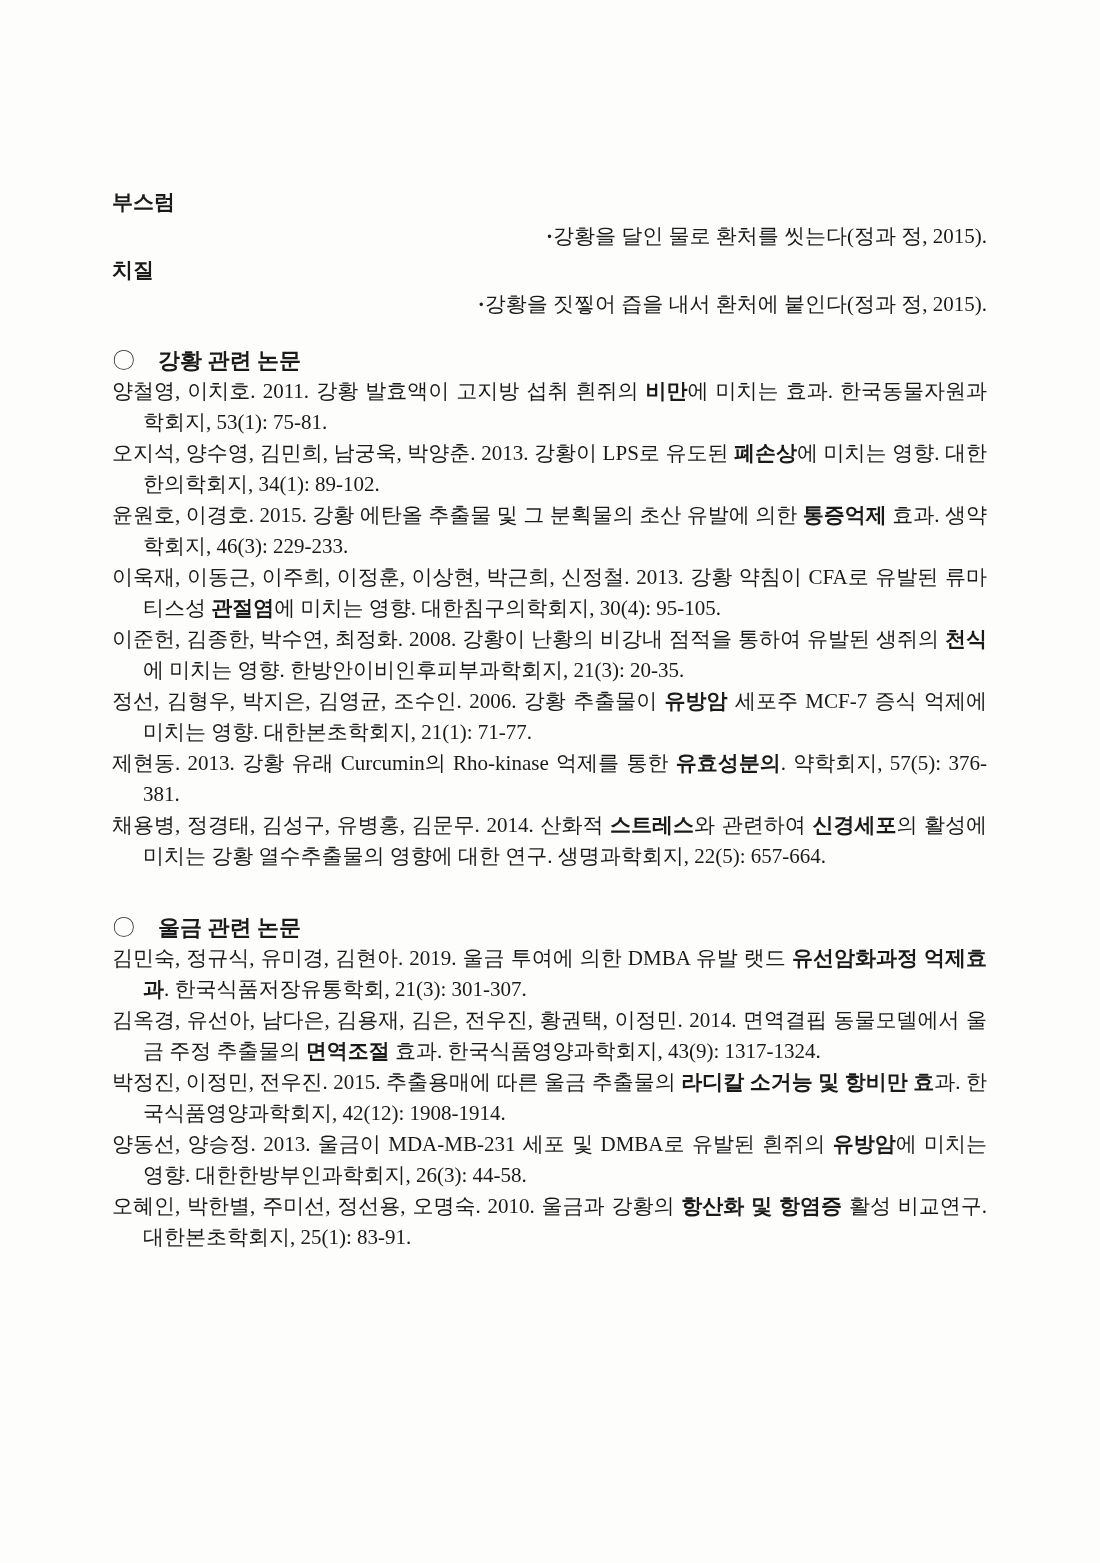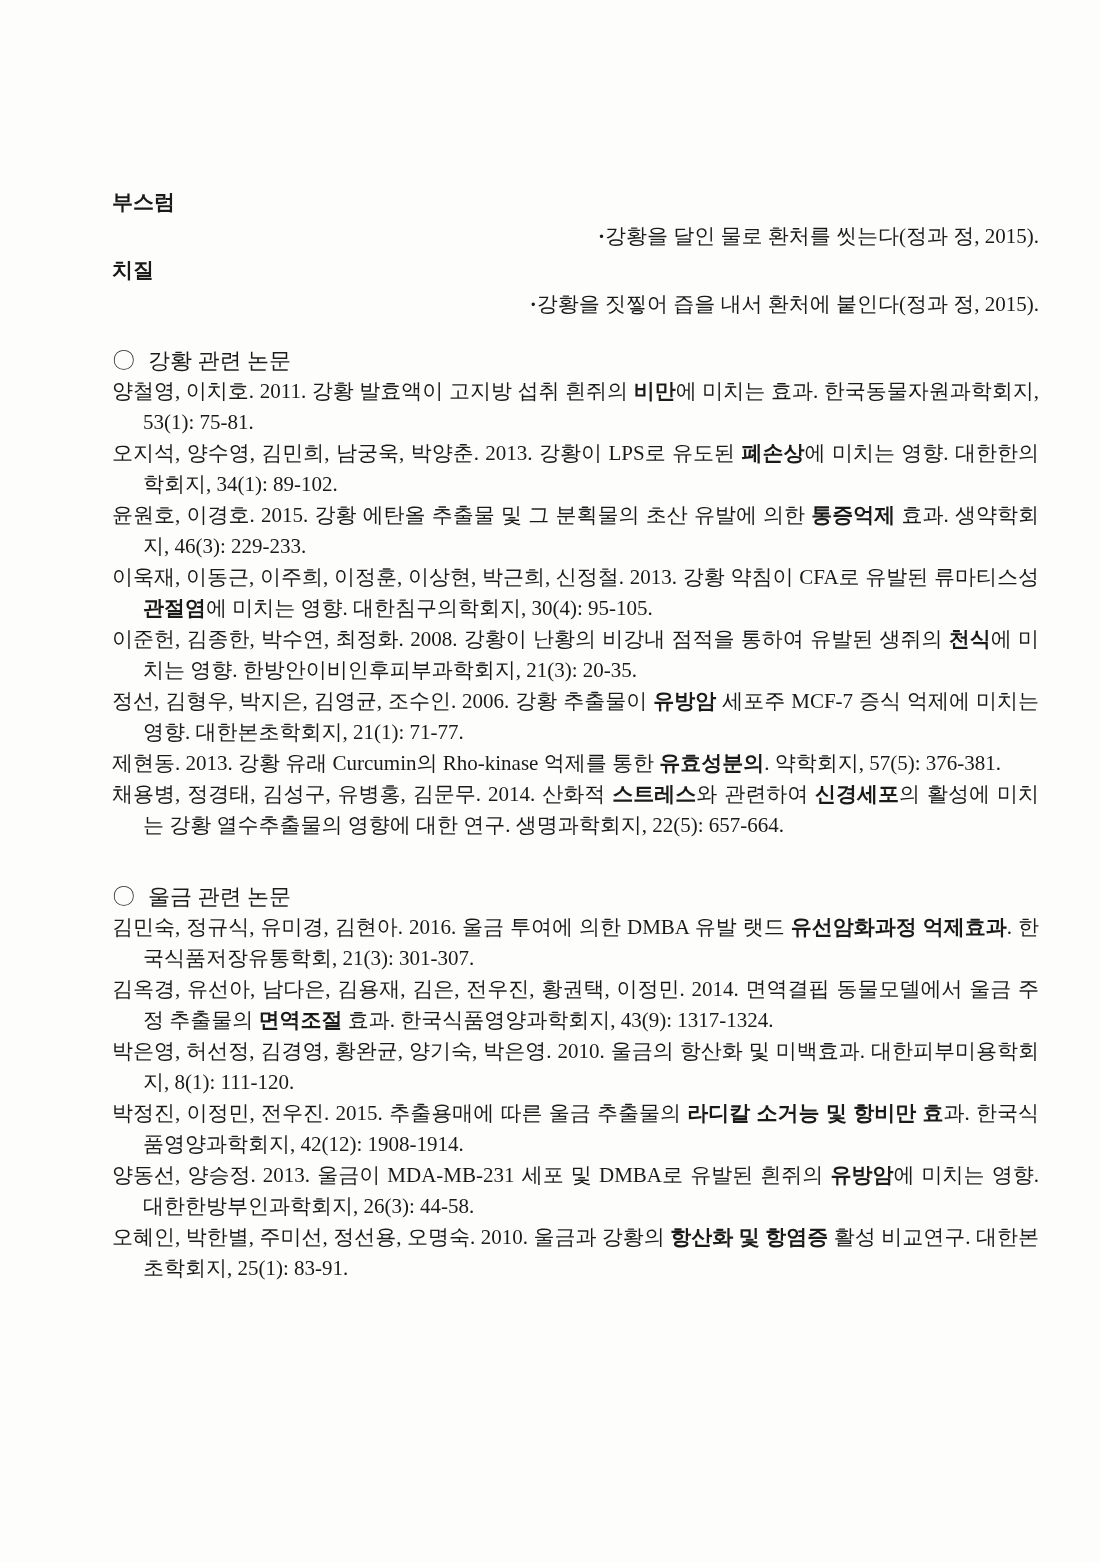--- a/index.html
+++ b/index.html
@@ -6,21 +6,21 @@
     margin: 0;
     padding: 0;
     background: #ffffff;
   }
   .page {
     position: relative;
     width: 1100px;
     height: 1563px;
     box-sizing: border-box;
     background: #fdfdfb;
-    padding: 185px 61px 0 112px;
+    padding: 185px 113px 0 112px;
     font-family: "Liberation Serif", "DejaVu Serif", serif;
     font-size: 21px;
     line-height: 31px;
     color: #1a1a1a;
     overflow: hidden;
   }
   p { margin: 0; }
 
   
   .remedies { line-height: 34px; }
@@ -39,21 +39,21 @@
     font-size: 22px;
     line-height: 31px;
     font-weight: normal;
   }
   .section + .section .sec-head { margin-top: 40px; }
   .sec-marker {
     display: inline-block;
     margin-right: 13px;
     font-size: 23px;
   }
-  .sec-title { font-weight: normal; }
+  .sec-title { font-weight: bold; margin-left: 10px; }
 
   
   .ref {
     padding-left: 31px;
     text-indent: -31px;
     text-align: justify;
   }
   .ref span.b { font-weight: bold; }
 </style>
 </head>
@@ -78,22 +78,21 @@
         <p class="ref"><span class="n">이준헌, 김종한, 박수연, 최정화. 2008. 강황이 난황의 비강내 점적을 통하여 유발된 생쥐의 </span><span class="b">천식</span><span class="n">에 미치는 영향. 한방안이비인후피부과학회지, 21(3): 20-35.</span></p>
         <p class="ref"><span class="n">정선, 김형우, 박지은, 김영균, 조수인. 2006. 강황 추출물이 </span><span class="b">유방암</span><span class="n"> 세포주 MCF-7 증식 억제에 미치는 영향. 대한본초학회지, 21(1): 71-77.</span></p>
         <p class="ref"><span class="n">제현동. 2013. 강황 유래 Curcumin의 Rho-kinase 억제를 통한 </span><span class="b">유효성분의</span><span class="n">. 약학회지, 57(5): 376-381.</span></p>
         <p class="ref"><span class="n">채용병, 정경태, 김성구, 유병홍, 김문무. 2014. 산화적 </span><span class="b">스트레스</span><span class="n">와 관련하여 </span><span class="b">신경세포</span><span class="n">의 활성에 미치는 강황 열수추출물의 영향에 대한 연구. 생명과학회지, 22(5): 657-664.</span></p>
       </div>
   </div>
 
   <div class="section">
     <h2 class="sec-head"><span class="sec-marker">〇</span><span class="sec-title">울금 관련 논문</span></h2>
     <div class="ref-list">
-        <p class="ref"><span class="n">김민숙, 정규식, 유미경, 김현아. 2016. 울금 투여에 의한 DMBA 유발 랫드 </span><span class="b">유선암화과정 억제효과</span><span class="n">. 한국식품저장유통학회, 21(3): 301-307.</span></p>
+        <p class="ref"><span class="n">김민숙, 정규식, 유미경, 김현아. 2019. 울금 투여에 의한 DMBA 유발 랫드 </span><span class="b">유선암화과정 억제효과</span><span class="n">. 한국식품저장유통학회, 21(3): 301-307.</span></p>
         <p class="ref"><span class="n">김옥경, 유선아, 남다은, 김용재, 김은, 전우진, 황권택, 이정민. 2014. 면역결핍 동물모델에서 울금 주정 추출물의 </span><span class="b">면역조절</span><span class="n"> 효과. 한국식품영양과학회지, 43(9): 1317-1324.</span></p>
-        <p class="ref"><span class="n">박은영, 허선정, 김경영, 황완균, 양기숙, 박은영. 2010. 울금의 항산화 및 미백효과. 대한피부미용학회지, 8(1): 111-120.</span></p>
         <p class="ref"><span class="n">박정진, 이정민, 전우진. 2015. 추출용매에 따른 울금 추출물의 </span><span class="b">라디칼 소거능 및 항비만 효</span><span class="n">과. 한국식품영양과학회지, 42(12): 1908-1914.</span></p>
         <p class="ref"><span class="n">양동선, 양승정. 2013. 울금이 MDA-MB-231 세포 및 DMBA로 유발된 흰쥐의 </span><span class="b">유방암</span><span class="n">에 미치는 영향. 대한한방부인과학회지, 26(3): 44-58.</span></p>
         <p class="ref"><span class="n">오혜인, 박한별, 주미선, 정선용, 오명숙. 2010. 울금과 강황의 </span><span class="b">항산화 및 항염증</span><span class="n"> 활성 비교연구. 대한본초학회지, 25(1): 83-91.</span></p>
       </div>
   </div>
 
 </div>
 
 </body></html>

